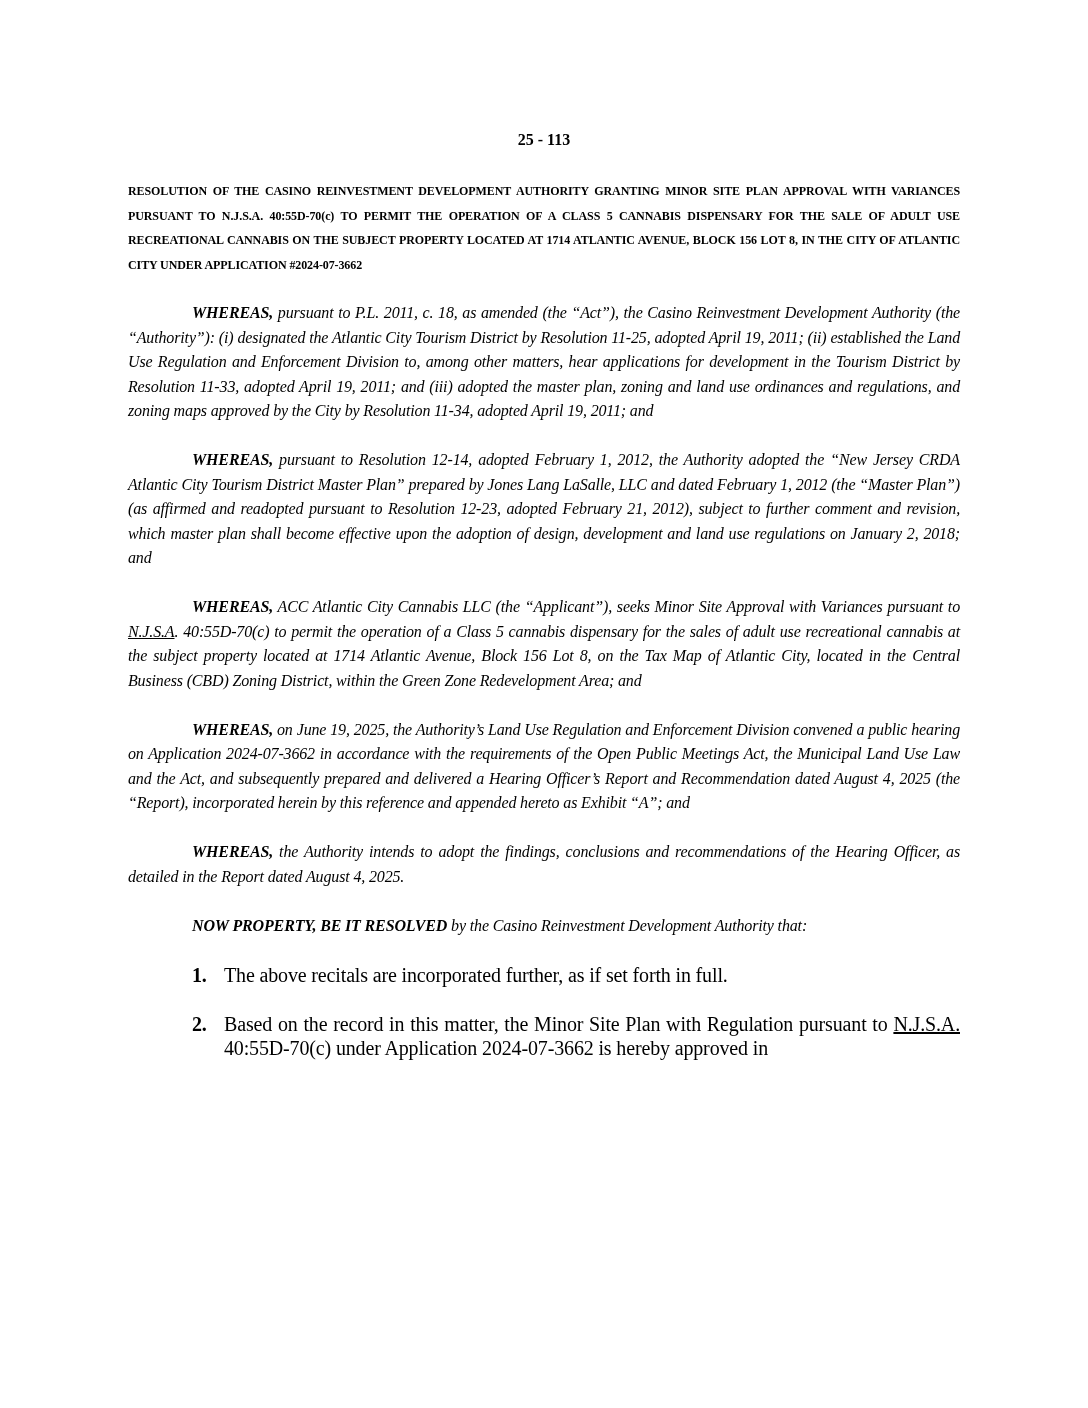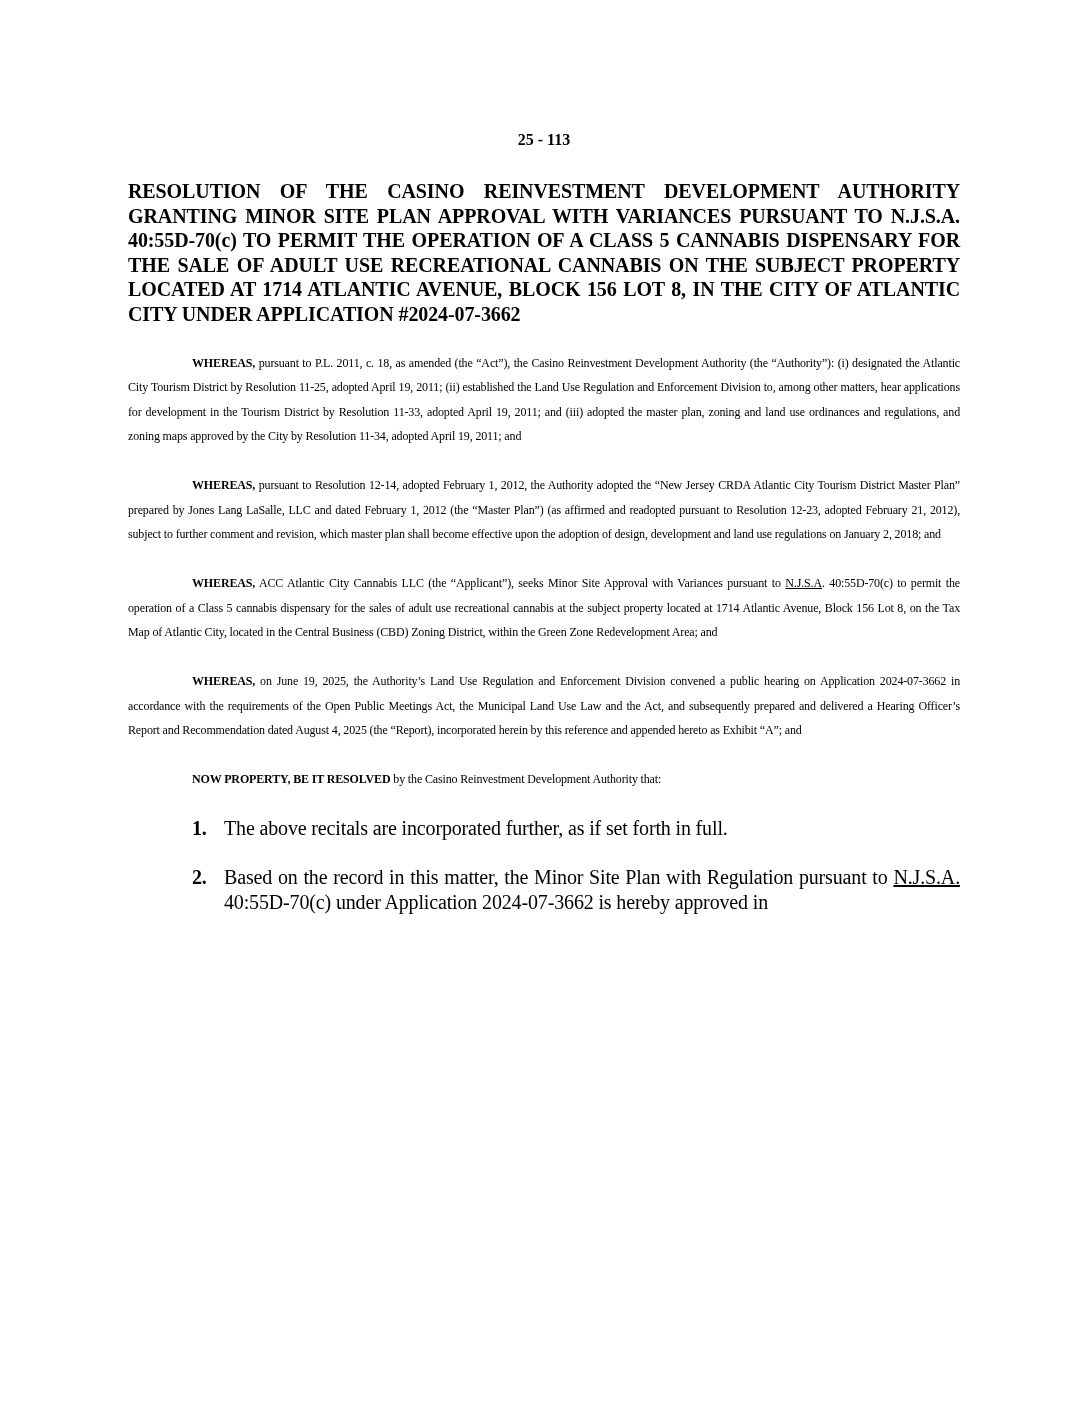--- a/index.html
+++ b/index.html
@@ -23,34 +23,35 @@
     }
     .res-number {
       text-align: center;
       font-weight: bold;
       font-size: 16px;
       line-height: 24px;
       margin: 0 0 27px 0;
     }
     .res-title {
       font-weight: bold;
-      font-size: 20px;
+      font-size: 12px;
       line-height: 24.6px;
       text-align: justify;
       text-align-last: left;
       margin: 0 0 24px 0;
       letter-spacing: -0.1px;
     }
     .para {
-      font-size: 12px;
+      font-size: 16px;
       line-height: 24.5px;
       text-align: justify;
       text-indent: 64px;
       margin: 0 0 24.5px 0;
       letter-spacing: -0.15px;
+      font-style: italic;
     }
     .para b { font-weight: bold; }
     .u { text-decoration: underline; }
     .list {
       margin: 0;
       padding: 0;
       list-style: none;
     }
     .list-item {
       position: relative;
@@ -78,20 +79,21 @@
   <div class="res-title">RESOLUTION OF THE CASINO REINVESTMENT DEVELOPMENT AUTHORITY GRANTING MINOR SITE PLAN APPROVAL WITH VARIANCES PURSUANT TO N.J.S.A. 40:55D-70(c) TO PERMIT THE OPERATION OF A CLASS 5 CANNABIS DISPENSARY FOR THE SALE OF ADULT USE RECREATIONAL CANNABIS ON THE SUBJECT PROPERTY LOCATED AT 1714 ATLANTIC AVENUE, BLOCK 156 LOT 8, IN THE CITY OF ATLANTIC CITY UNDER APPLICATION #2024-07-3662</div>
 
   <p class="para"><b>WHEREAS,</b><span> pursuant to P.L. 2011, c. 18, as amended (the “Act”), the Casino Reinvestment Development Authority (the “Authority”): (i) designated the Atlantic City Tourism District by Resolution 11-25, adopted April 19, 2011; (ii) established the Land Use Regulation and Enforcement Division to, among other matters, hear applications for development in the Tourism District by Resolution 11-33, adopted April 19, 2011; and (iii) adopted the master plan, zoning and land use ordinances and regulations, and zoning maps approved by the City by Resolution 11-34, adopted April 19, 2011; and</span></p>
 
   <p class="para"><b>WHEREAS,</b><span> pursuant to Resolution 12-14, adopted February 1, 2012, the Authority adopted the “New Jersey CRDA Atlantic City Tourism District Master Plan” prepared by Jones Lang LaSalle, LLC and dated February 1, 2012 (the “Master Plan”) (as affirmed and readopted pursuant to Resolution 12-23, adopted February 21, 2012), subject to further comment and revision, which master plan shall become effective upon the adoption of design, development and land use regulations on January 2, 2018; and</span></p>
 
   <p class="para"><b>WHEREAS,</b><span> ACC Atlantic City Cannabis LLC (the “Applicant”), seeks Minor Site Approval with Variances pursuant to </span><span class="u">N.J.S.A</span><span>. 40:55D-70(c) to permit the operation of a Class 5 cannabis dispensary for the sales of adult use recreational cannabis at the subject property located at 1714 Atlantic Avenue, Block 156 Lot 8, on the Tax Map of Atlantic City, located in the Central Business (CBD) Zoning District, within the Green Zone Redevelopment Area; and</span></p>
 
   <p class="para"><b>WHEREAS,</b><span> on June 19, 2025, the Authority’s Land Use Regulation and Enforcement Division convened a public hearing on Application 2024-07-3662 in accordance with the requirements of the Open Public Meetings Act, the Municipal Land Use Law and the Act, and subsequently prepared and delivered a Hearing Officer’s Report and Recommendation dated August 4, 2025 (the “Report), incorporated herein by this reference and appended hereto as Exhibit “A”; and</span></p>
 
+  <p class="para"><b>WHEREAS,</b><span> the Authority intends to adopt the findings, conclusions and recommendations of the Hearing Officer, as detailed in the Report dated August 4, 2025.</span></p>
 
   <p class="para"><b>NOW PROPERTY, BE IT RESOLVED</b><span> by the Casino Reinvestment Development Authority that:</span></p>
 
   <ol class="list">
     <li class="list-item">
       <span class="list-num">1.</span><span>The above recitals are incorporated further, as if set forth in full.</span>
     </li>
     <li class="list-item">
       <span class="list-num">2.</span><span>Based on the record in this matter, the Minor Site Plan with Regulation pursuant to </span><span class="u">N.J.S.A.</span><span> 40:55D-70(c) under Application 2024-07-3662 is hereby approved in</span>
     </li>

